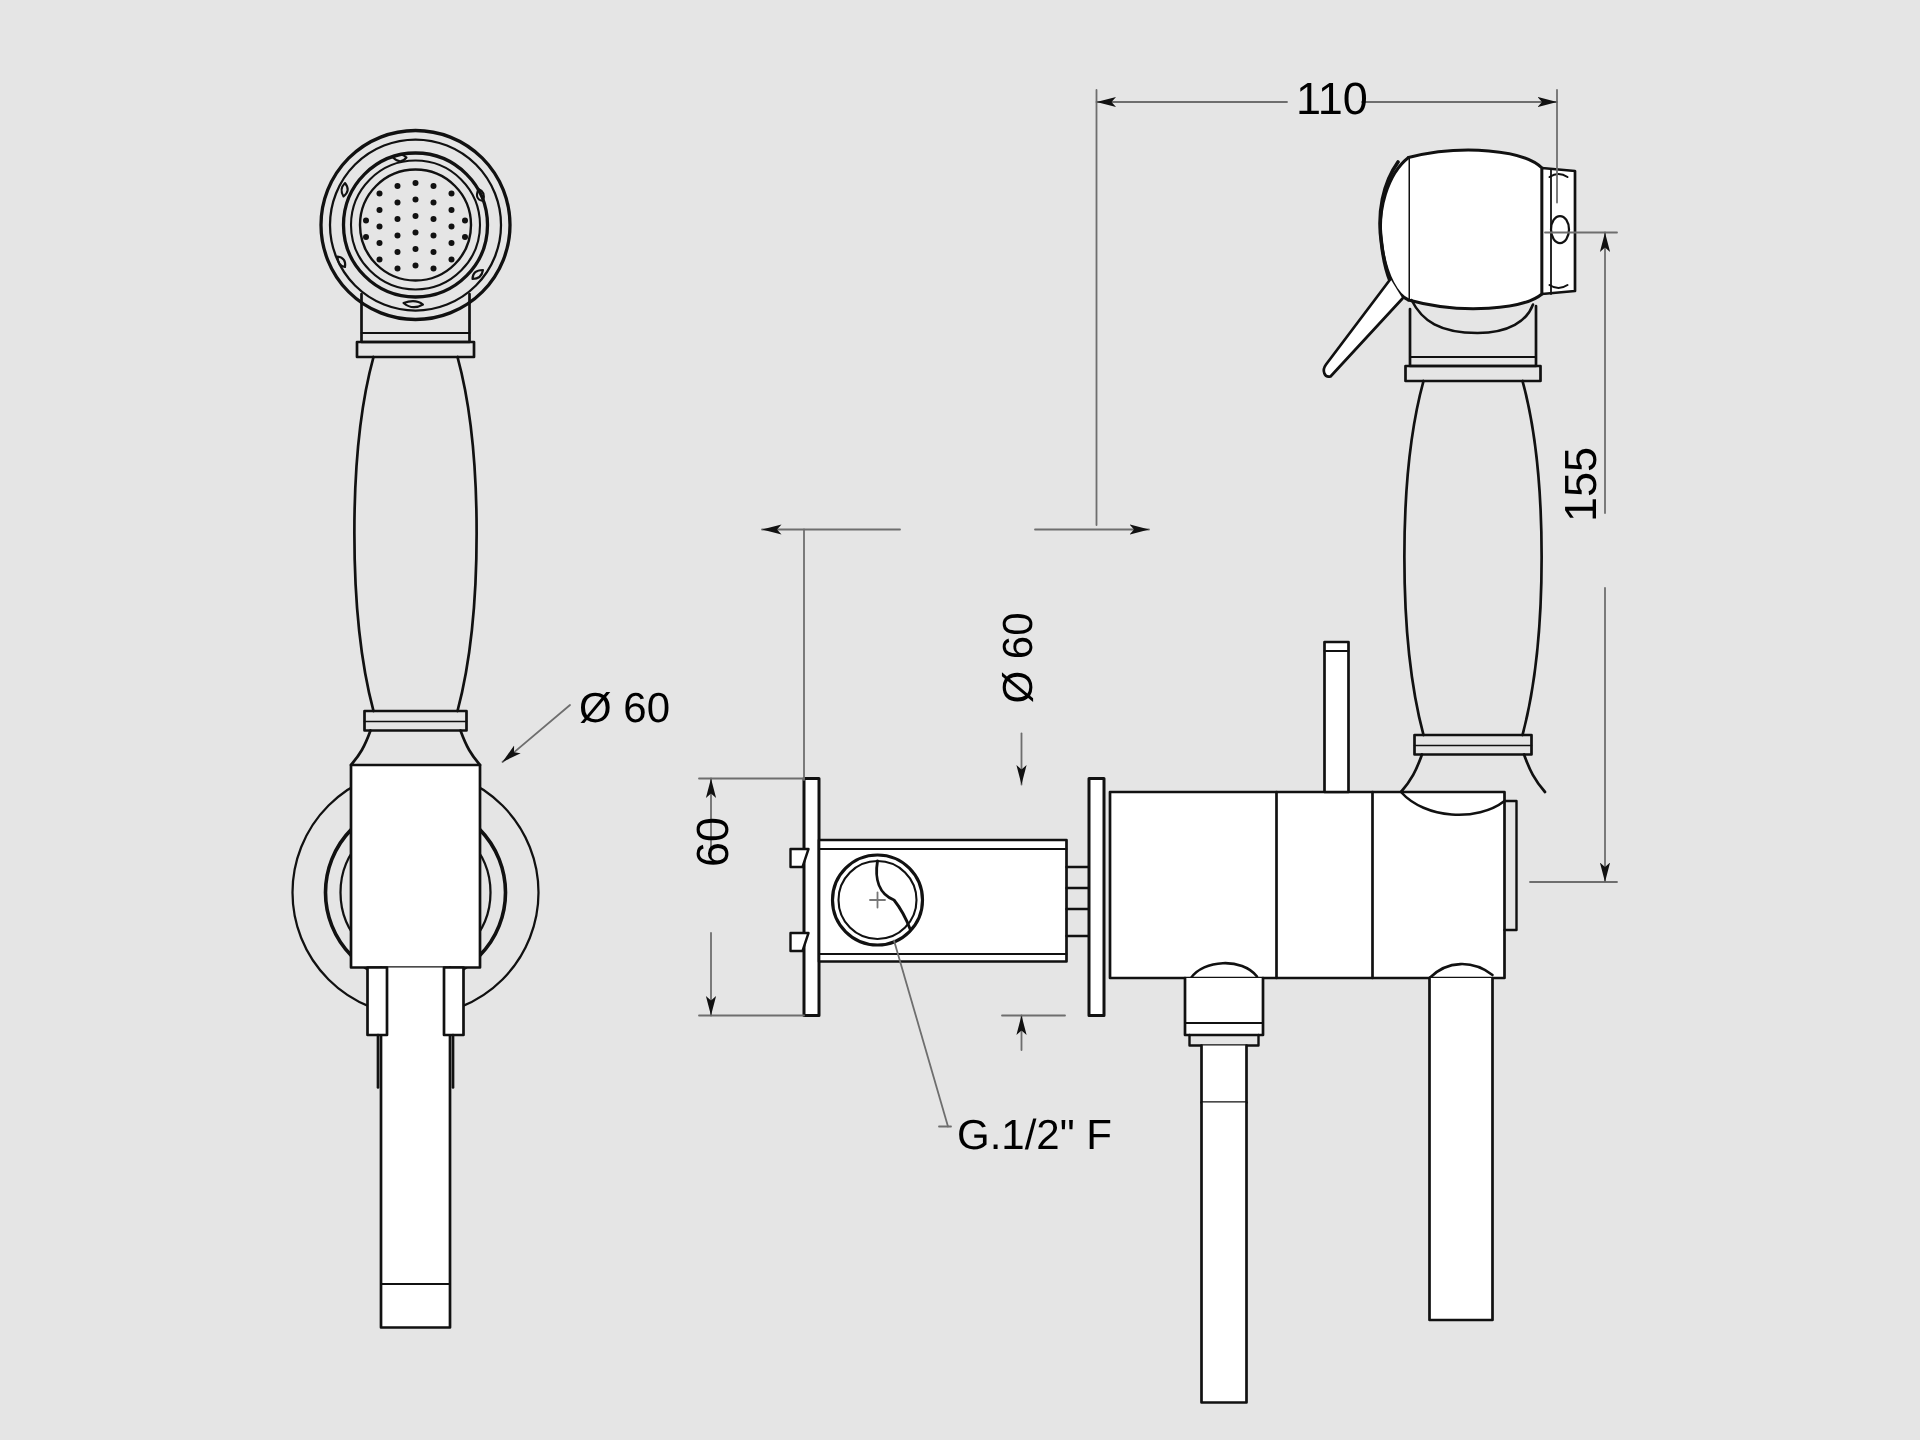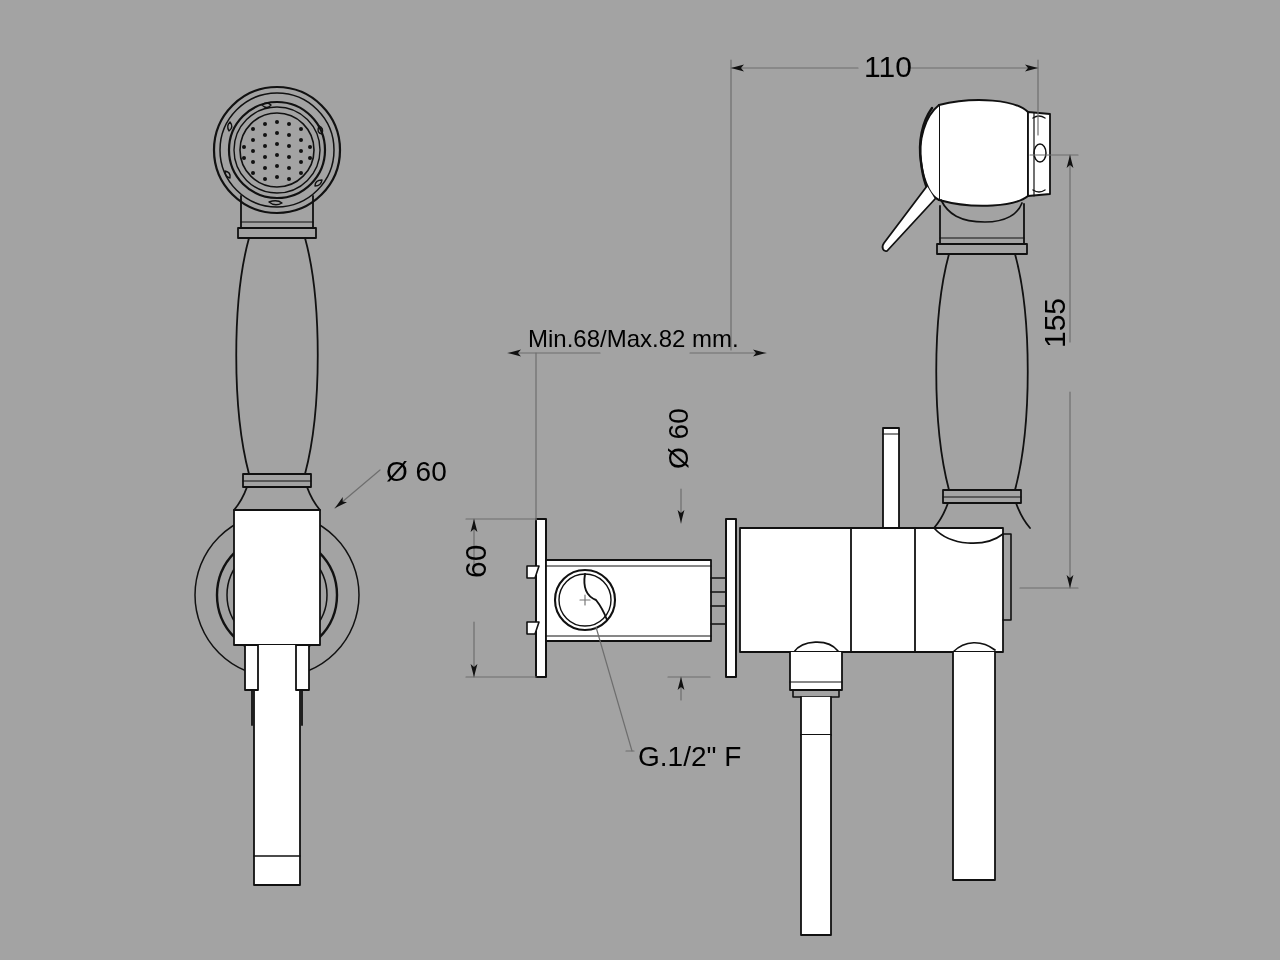--- a/index.html
+++ b/index.html
@@ -4,21 +4,21 @@
 <style>
   html, body {
     margin: 0;
     padding: 0;
     background: #ffffff;
   }
   #sheet {
     position: relative;
     width: 1280px;
     height: 960px;
-    background: #a3a3a3;
+    background: #e5e5e5;
     overflow: hidden;
     font-family: "Liberation Sans", sans-serif;
   }
   #drawing {
     position: absolute;
     left: 0;
     top: 0;
     width: 1280px;
     height: 960px;
   }
@@ -253,18 +253,17 @@
         <line x1="596" y1="627" x2="632" y2="751"></line>
         <line x1="626" y1="751" x2="634" y2="751"></line>
       </g>
 
     </g>
   </svg>
 
   <div class="dimtext t110">110</div>
   <div class="dimtext t155">155</div>
   <div class="dimtext t60">60</div>
-  <div class="dimtext tminmax">Min.68/Max.82 mm.</div>
   <div class="dimtext tdia60f">Ø 60</div>
   <div class="dimtext tdia60s">Ø 60</div>
   <div class="dimtext tgthread">G.1/2" F</div>
 
 </div>
 
 </body></html>

